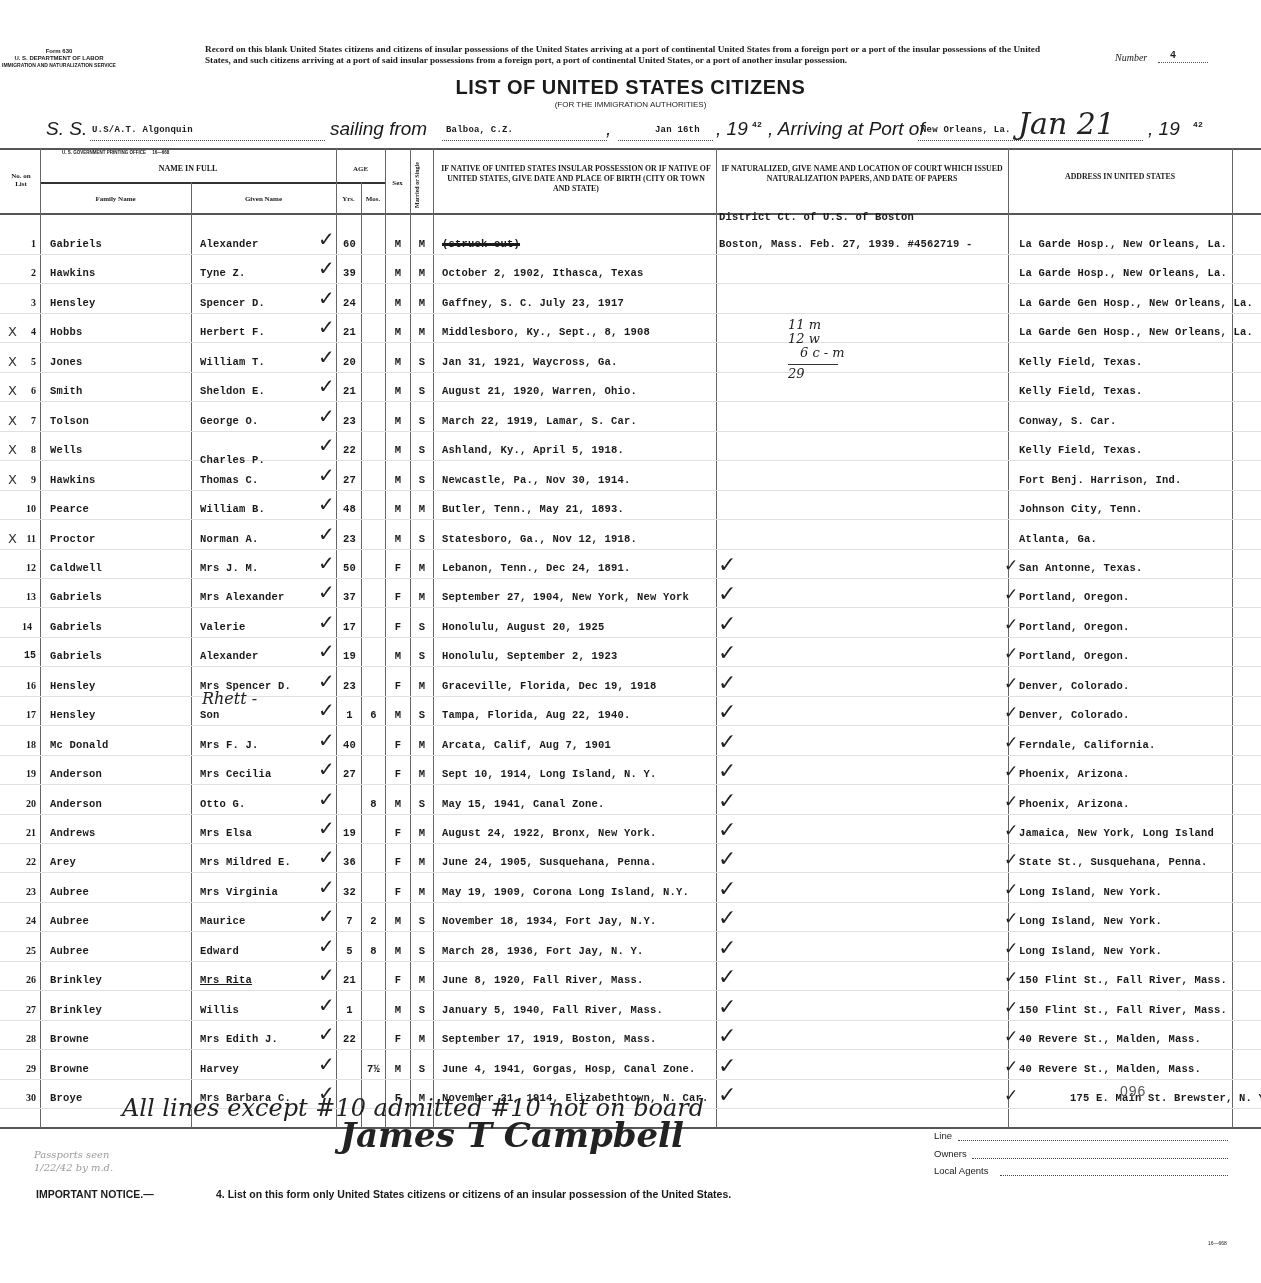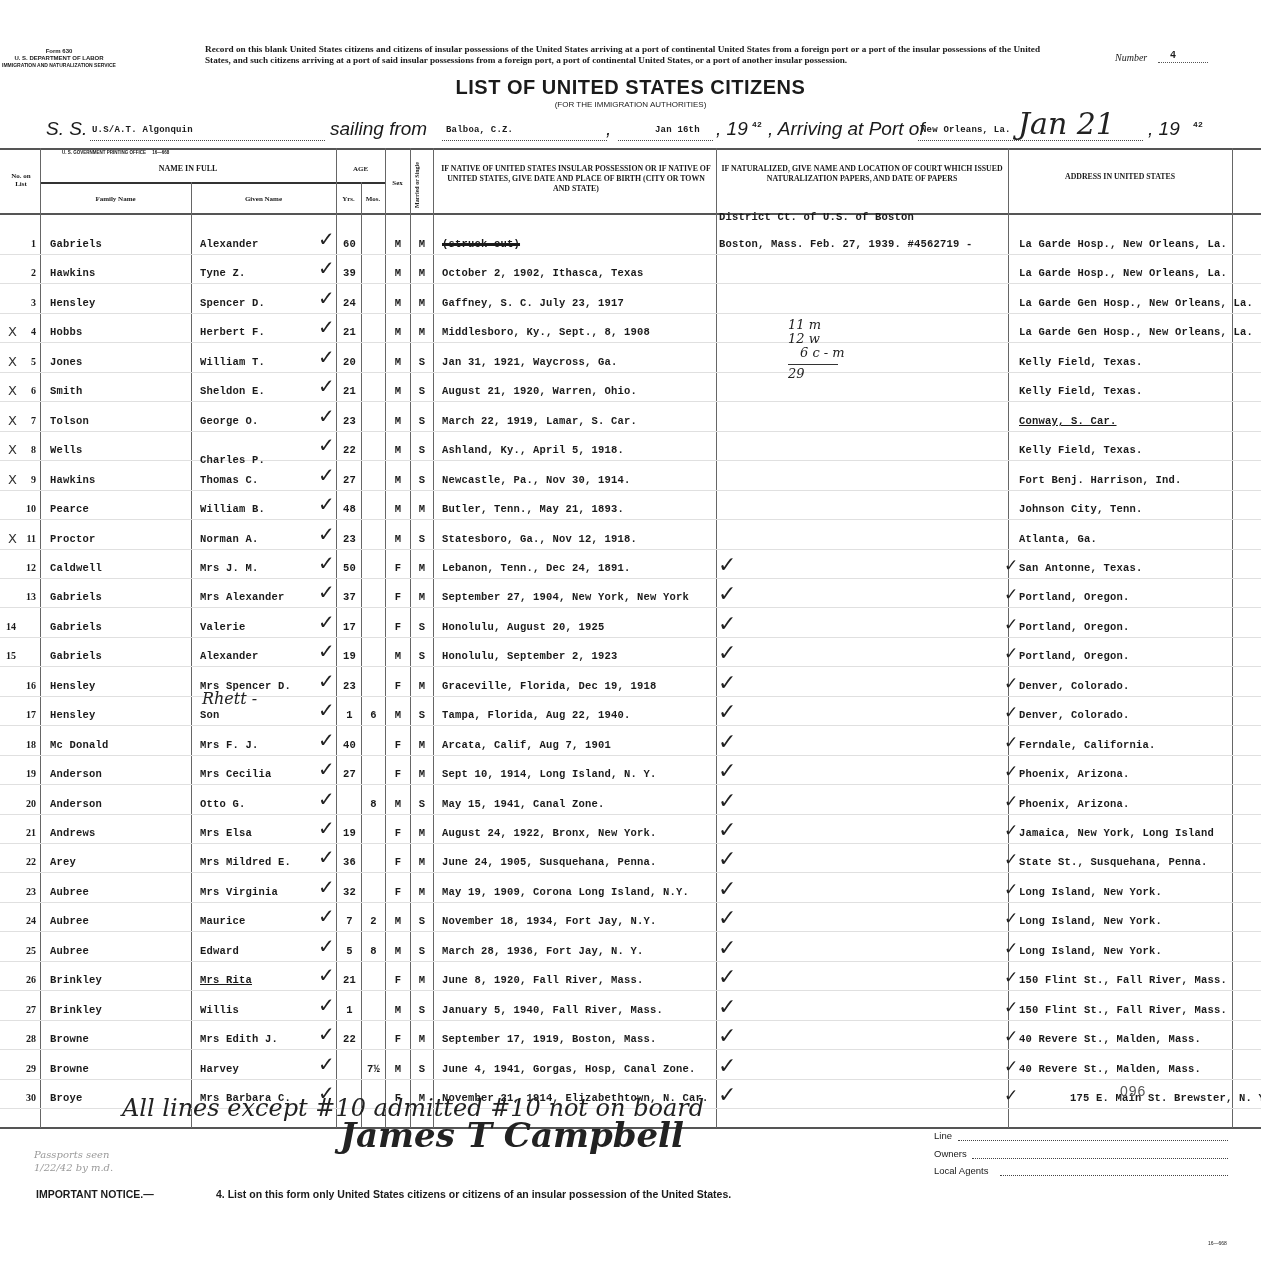--- a/index.html
+++ b/index.html
@@ -187,21 +187,21 @@
     <div class="xmark" style="left: 8px; top: 383px;">X</div>
     <div class="rule" style="top: 431px;"></div>
     <div class="row-cell num" style="left: 6px; top: 415px; width: 30px; text-align: right;">7</div>
     <div class="row-cell mono" style="left: 50px; top: 415px;">Tolson</div>
     <div class="row-cell mono" style="left: 200px; top: 415px;">George O.</div>
     <div class="row-cell mono" style="left: 340px; top: 415px; width: 19px; text-align: center;">23</div>
     <div class="row-cell mono" style="left: 364px; top: 415px; width: 19px; text-align: center;"></div>
     <div class="row-cell mono" style="left: 388px; top: 415px; width: 20px; text-align: center;">M</div>
     <div class="row-cell mono" style="left: 412px; top: 415px; width: 20px; text-align: center;">S</div>
     <div class="row-cell mono" style="left: 442px; top: 415px;">March 22, 1919, Lamar, S. Car.</div>
-    <div class="row-cell mono" style="left: 1019px; top: 415px; text-decoration: underline;">Conway, S. Car.</div>
+    <div class="row-cell mono" style="left: 1019px; top: 415px;">Conway, S. Car.</div>
     <div class="row-cell mono" style="left: 719px; top: 415px;"></div>
     <div class="check" style="left: 318px; top: 405px; font-size: 20px;">✓</div>
     <div class="xmark" style="left: 8px; top: 413px;">X</div>
     <div class="rule" style="top: 460px;"></div>
     <div class="row-cell num" style="left: 6px; top: 444px; width: 30px; text-align: right;">8</div>
     <div class="row-cell mono" style="left: 50px; top: 444px;">Wells</div>
     <div class="row-cell mono" style="left: 200px; top: 454px;">Charles P.</div>
     <div class="row-cell mono" style="left: 340px; top: 444px; width: 19px; text-align: center;">22</div>
     <div class="row-cell mono" style="left: 364px; top: 444px; width: 19px; text-align: center;"></div>
     <div class="row-cell mono" style="left: 388px; top: 444px; width: 20px; text-align: center;">M</div>
@@ -269,34 +269,34 @@
     <div class="row-cell mono" style="left: 340px; top: 591px; width: 19px; text-align: center;">37</div>
     <div class="row-cell mono" style="left: 364px; top: 591px; width: 19px; text-align: center;"></div>
     <div class="row-cell mono" style="left: 388px; top: 591px; width: 20px; text-align: center;">F</div>
     <div class="row-cell mono" style="left: 412px; top: 591px; width: 20px; text-align: center;">M</div>
     <div class="row-cell mono" style="left: 442px; top: 591px;">September 27, 1904, New York, New York</div>
     <div class="row-cell mono" style="left: 1019px; top: 591px;">Portland, Oregon.</div>
     <div class="check" style="left: 1004px; top: 583px; font-size: 17px;">✓</div>
     <div class="check" style="left: 718px; top: 583px;">✓</div>
     <div class="check" style="left: 318px; top: 581px; font-size: 20px;">✓</div>
     <div class="rule" style="top: 637px;"></div>
-    <div class="row-cell num" style="left: 6px; top: 621px; width: 30px; text-align: left;">14</div>
+    <div class="row-cell num" style="left: 12px; top: 621px; width: 30px; text-align: center;">14</div>
     <div class="row-cell mono" style="left: 50px; top: 621px;">Gabriels</div>
     <div class="row-cell mono" style="left: 200px; top: 621px;">Valerie</div>
     <div class="row-cell mono" style="left: 340px; top: 621px; width: 19px; text-align: center;">17</div>
     <div class="row-cell mono" style="left: 364px; top: 621px; width: 19px; text-align: center;"></div>
     <div class="row-cell mono" style="left: 388px; top: 621px; width: 20px; text-align: center;">F</div>
     <div class="row-cell mono" style="left: 412px; top: 621px; width: 20px; text-align: center;">S</div>
     <div class="row-cell mono" style="left: 442px; top: 621px;">Honolulu, August 20, 1925</div>
     <div class="row-cell mono" style="left: 1019px; top: 621px;">Portland, Oregon.</div>
     <div class="check" style="left: 1004px; top: 613px; font-size: 17px;">✓</div>
     <div class="check" style="left: 718px; top: 613px;">✓</div>
     <div class="check" style="left: 318px; top: 611px; font-size: 20px;">✓</div>
     <div class="rule" style="top: 666px;"></div>
-    <div class="row-cell num" style="left: 6px; top: 650px; width: 30px; ">15</div>
+    <div class="row-cell num" style="left: 6px; top: 650px; width: 30px; text-align: right; font-family: Liberation Mono, monospace;">15</div>
     <div class="row-cell mono" style="left: 50px; top: 650px;">Gabriels</div>
     <div class="row-cell mono" style="left: 200px; top: 650px;">Alexander</div>
     <div class="row-cell mono" style="left: 340px; top: 650px; width: 19px; text-align: center;">19</div>
     <div class="row-cell mono" style="left: 364px; top: 650px; width: 19px; text-align: center;"></div>
     <div class="row-cell mono" style="left: 388px; top: 650px; width: 20px; text-align: center;">M</div>
     <div class="row-cell mono" style="left: 412px; top: 650px; width: 20px; text-align: center;">S</div>
     <div class="row-cell mono" style="left: 442px; top: 650px;">Honolulu, September 2, 1923</div>
     <div class="row-cell mono" style="left: 1019px; top: 650px;">Portland, Oregon.</div>
     <div class="check" style="left: 1004px; top: 642px; font-size: 17px;">✓</div>
     <div class="check" style="left: 718px; top: 642px;">✓</div>

